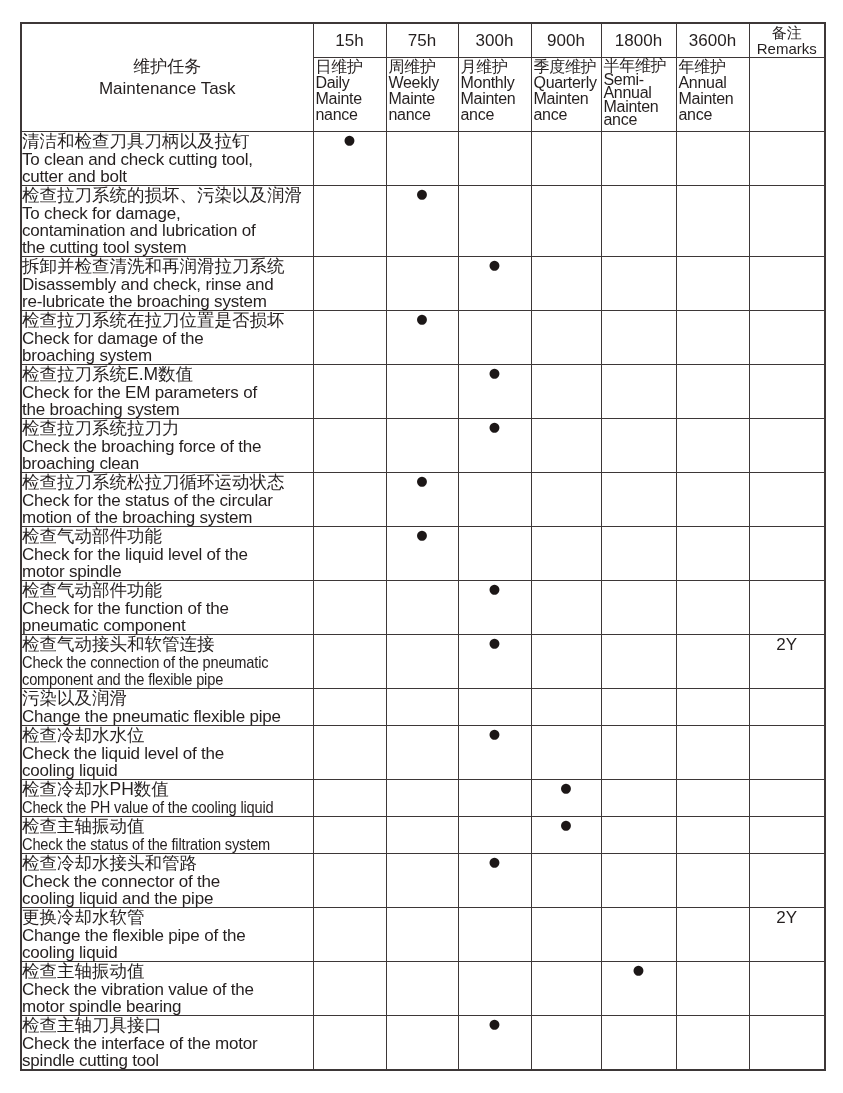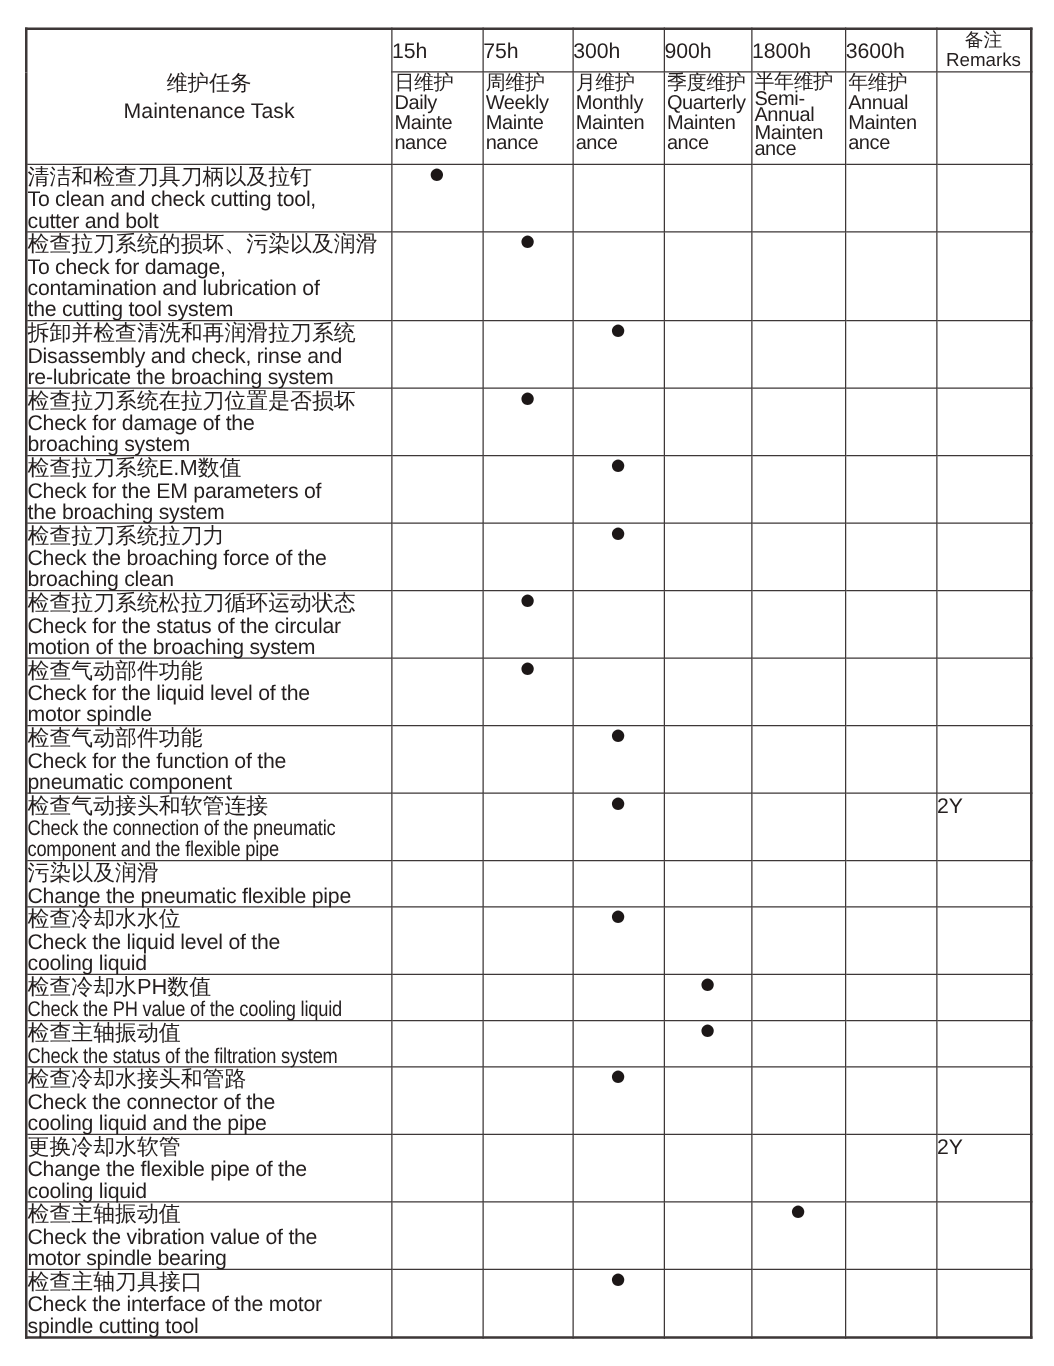--- a/index.html
+++ b/index.html
@@ -26,21 +26,21 @@
   }
   
   .h-task {
     text-align: center;
     vertical-align: middle !important;
     font-size: 17px;
     line-height: 22px;
     white-space: pre-line;
   }
   .h-interval {
-    text-align: left;
+    text-align: center;
     vertical-align: middle !important;
     font-size: 17px;
     height: 33px;
   }
   .h-remarks {
     text-align: center;
     vertical-align: middle !important;
     font-size: 15px;
     line-height: 16px;
     white-space: pre-line;
@@ -76,21 +76,21 @@
     width: 116%;
   }
   td.mark {
     text-align: center;
     vertical-align: middle;
     font-size: 13px;
     font-family: "DejaVu Sans", "Liberation Sans", sans-serif;
     color: #1c1717;
   }
   td.remark {
-    text-align: left;
+    text-align: center;
     vertical-align: middle;
     font-size: 17px;
   }
 </style>
 </head>
 <body>
 
 <table class="sched">
   <colgroup>
     <col style="width:292px">

